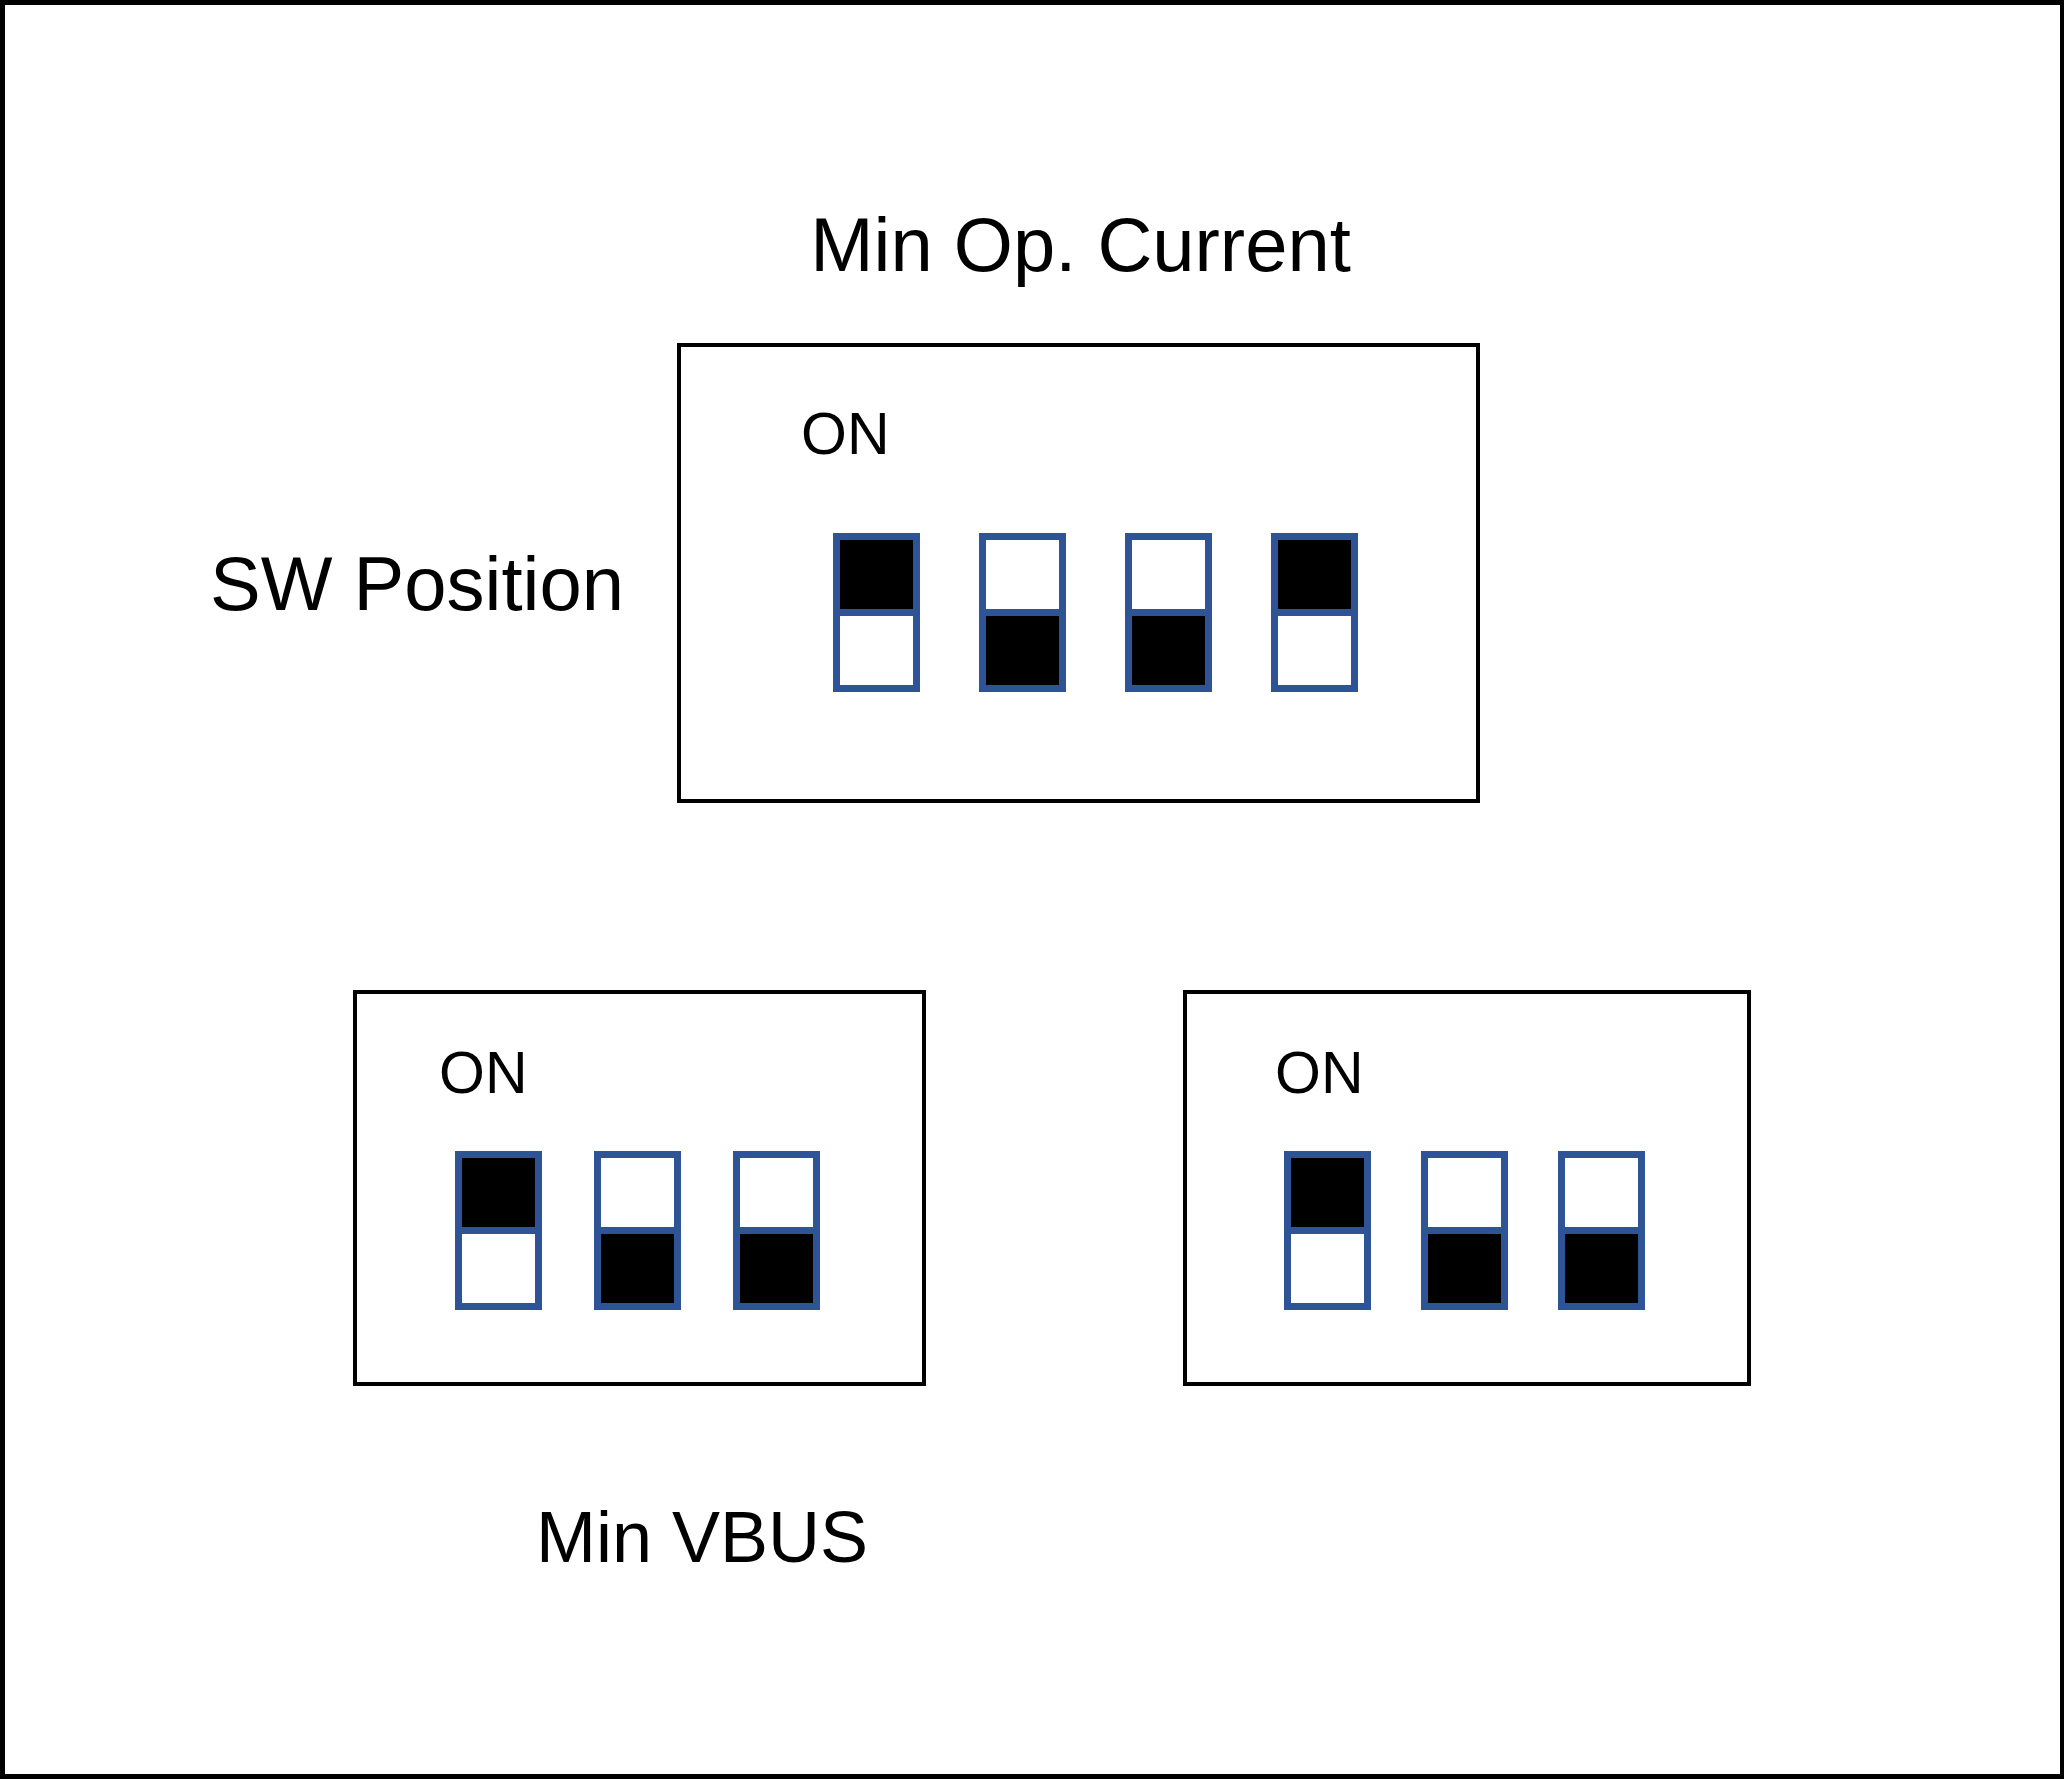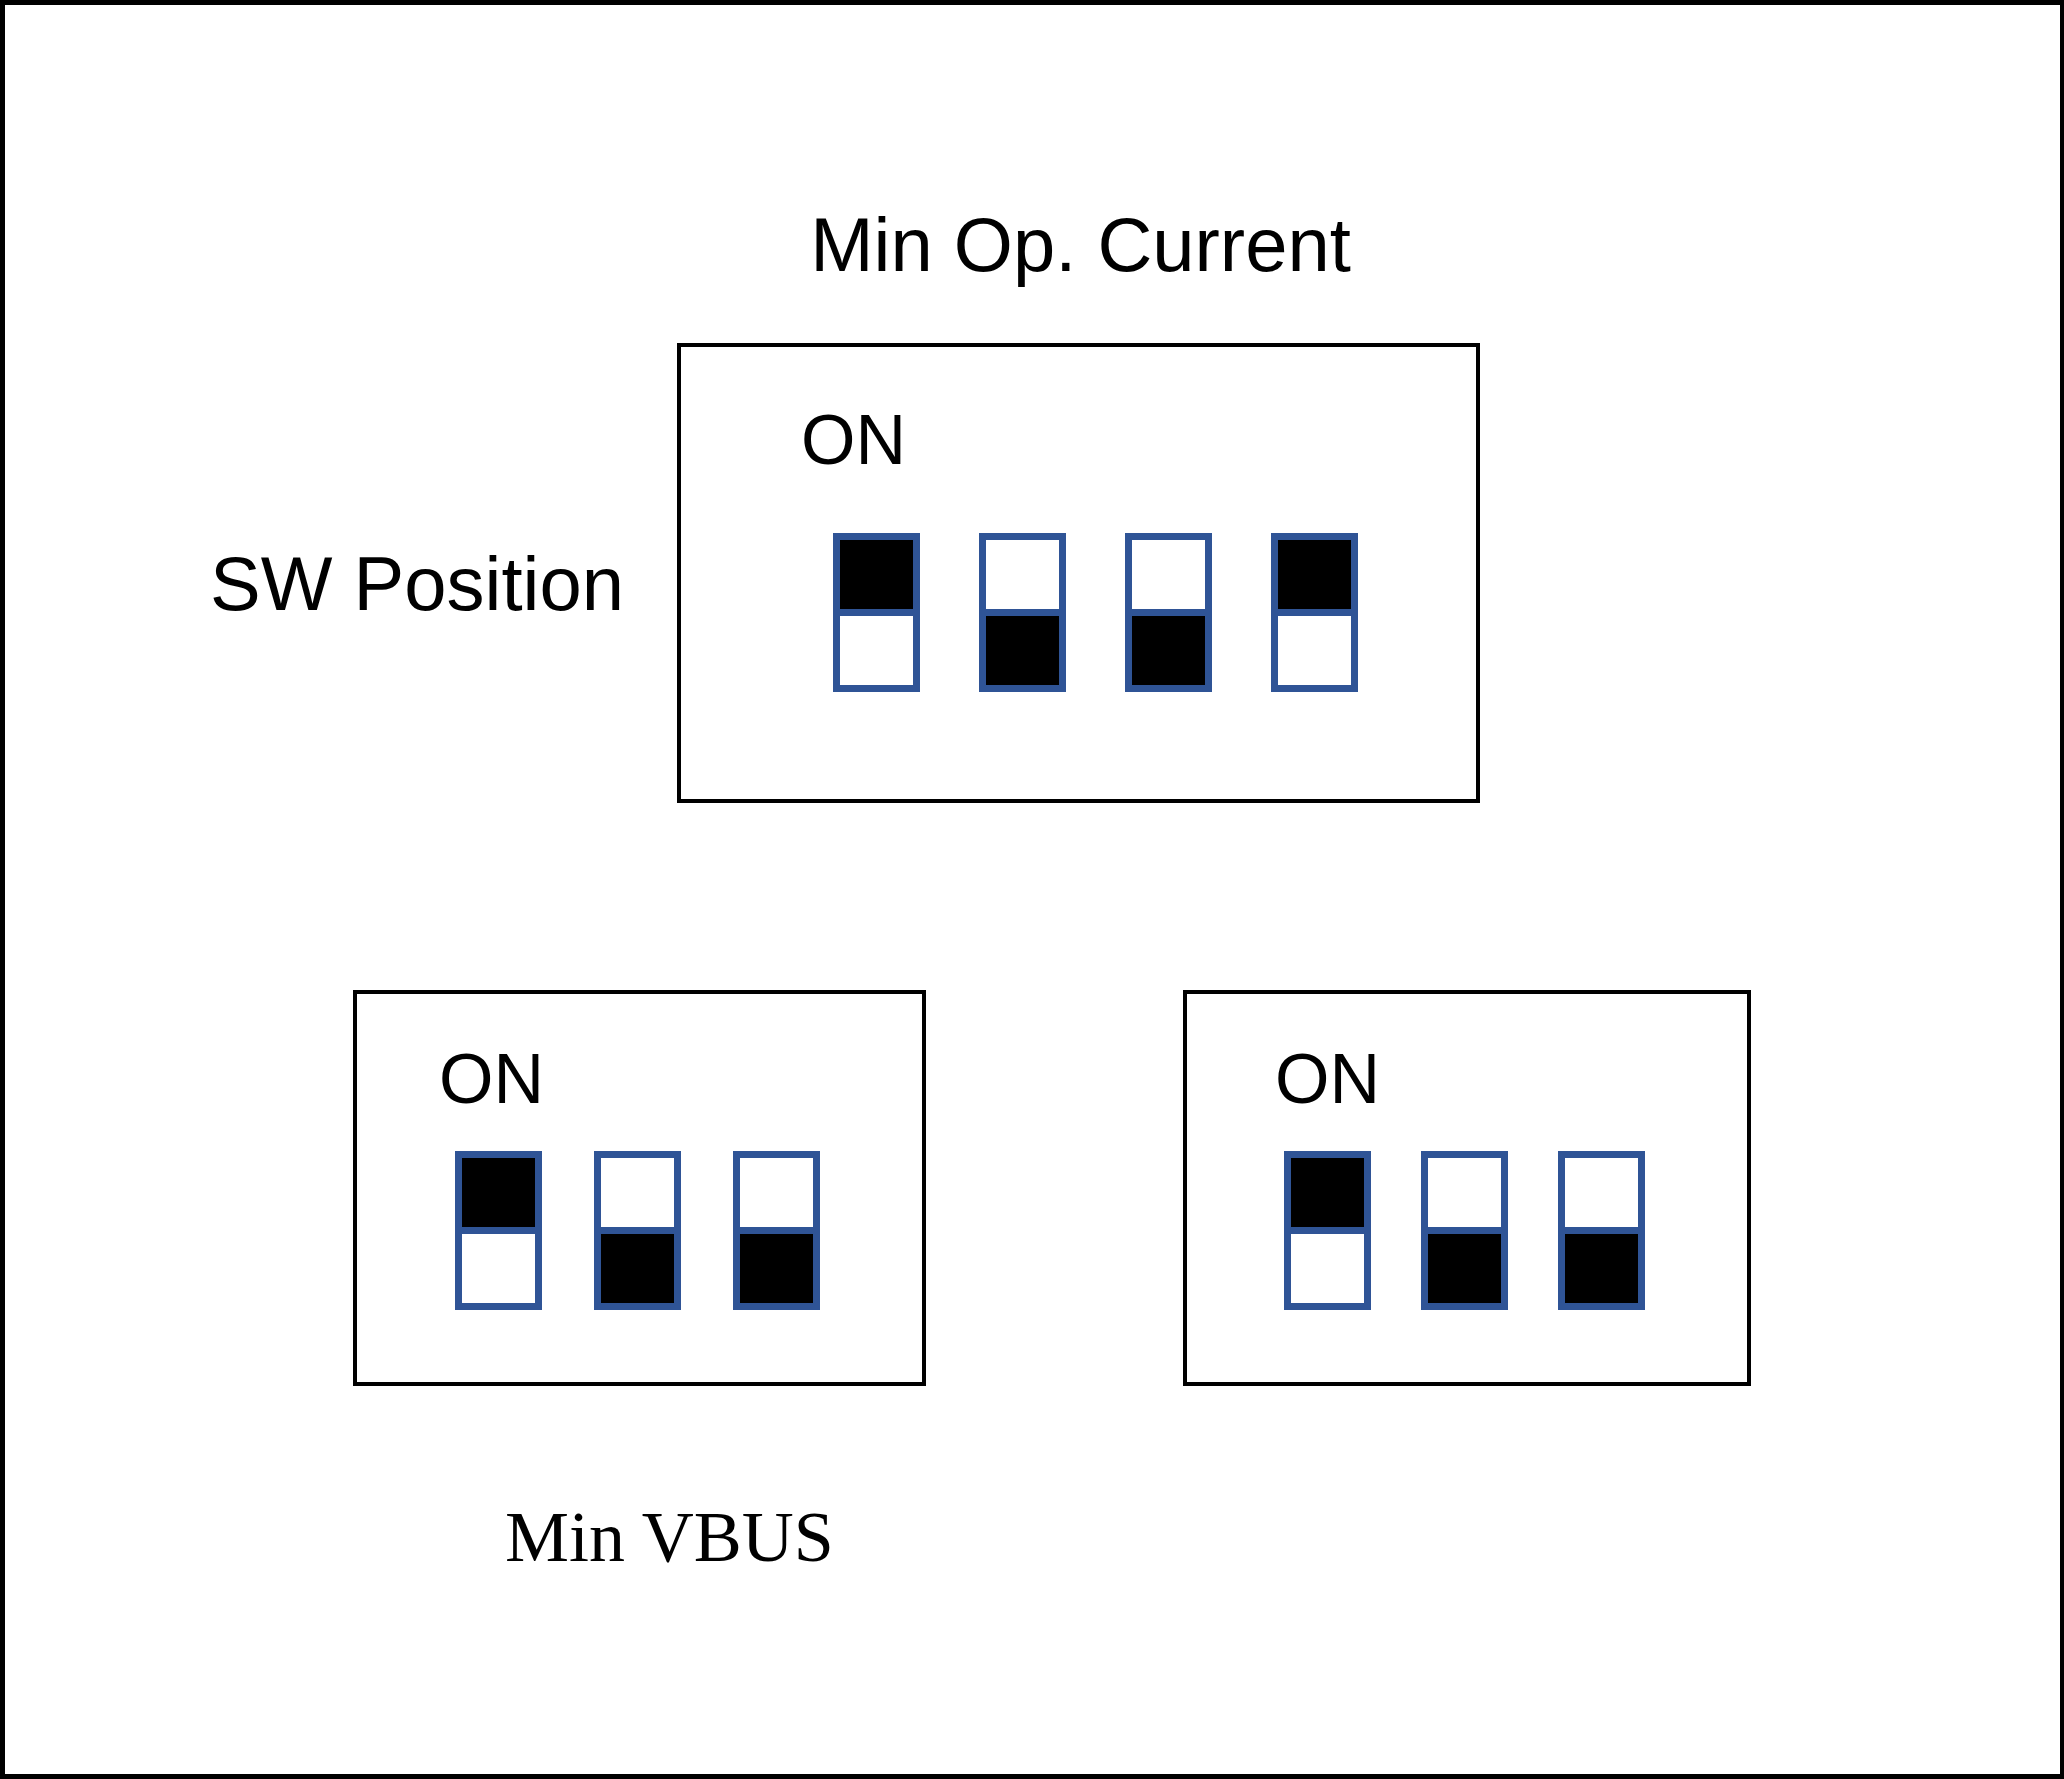--- a/index.html
+++ b/index.html
@@ -19,31 +19,31 @@
   .text { position: absolute; white-space: nowrap; color: #000; }
   .title {
     left: 674px; top: 194px; width: 803px;
     font-size: 76px; line-height: 1.2; text-align: center;
   }
   .side-label {
     left: 166px; top: 533px; width: 492px;
     font-size: 76px; line-height: 1.2; text-align: center;
   }
   .caption { font-size: 72px; line-height: 1.1; }
-  .caption-min-vbus { left: 500px; top: 1493px; font-family: Liberation Serif, serif; }
+  .caption-min-vbus { left: 531px; top: 1493px; }
   .caption-max-vbus { left: 1306px; top: 1493px; }
   .panel {
     position: absolute;
     border: 4.7px solid #000;
     background: #fff;
   }
   .panel-top { left: 672px; top: 338px; width: 803px; height: 460px; }
   .panel-bl  { left: 348px; top: 985px; width: 573px; height: 396px; }
   .panel-br  { left: 1178px; top: 985px; width: 568px; height: 396px; }
-  .on-label { font-size: 70px; line-height: 1.1; }
+  .on-label { font-size: 59px; line-height: 1.1; }
   .on-top { left: 796px; top: 397px; }
   .on-bl  { left: 434px; top: 1036px; }
   .on-br  { left: 1270px; top: 1036px; }
   .switch-row { position: absolute; display: flex; }
   .row-top { left: 828px; top: 528px; gap: 59px; }
   .row-bl  { left: 450px; top: 1146px; gap: 52px; }
   .row-br  { left: 1279px; top: 1146px; gap: 50px; }
   .dip-switch {
     display: flex; flex-direction: column;
     border: 7.6px solid var(--sw-blue, #2F5496);

